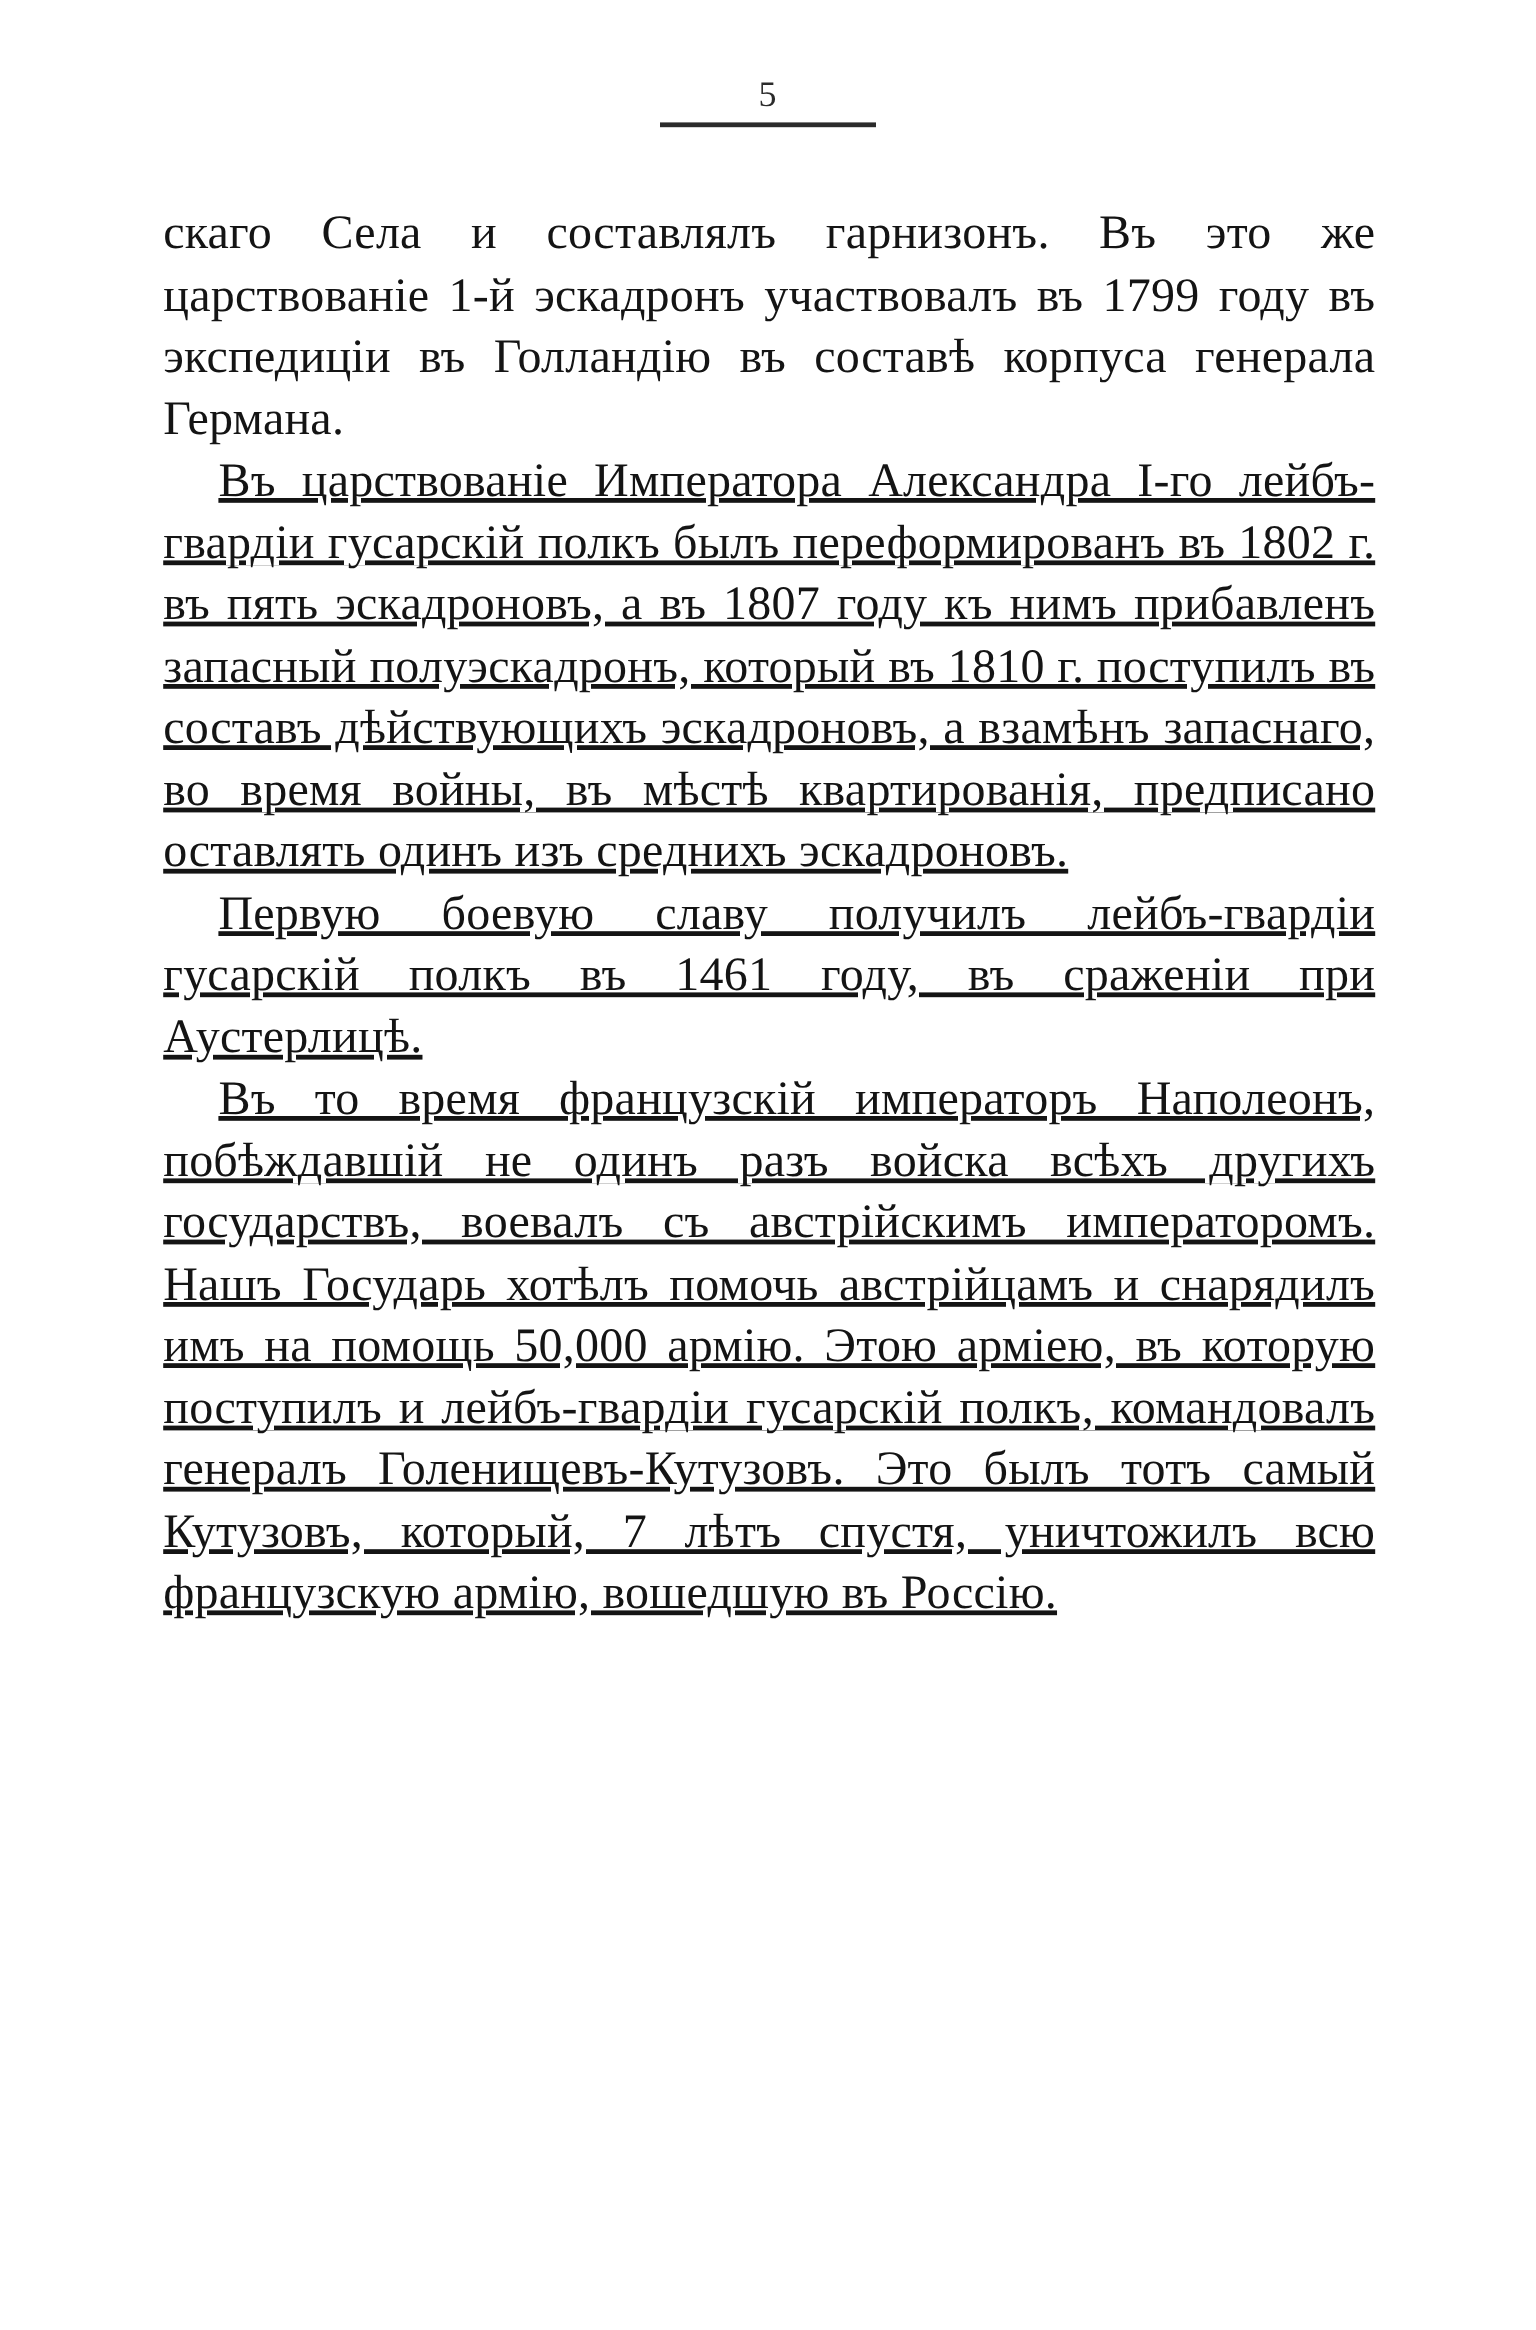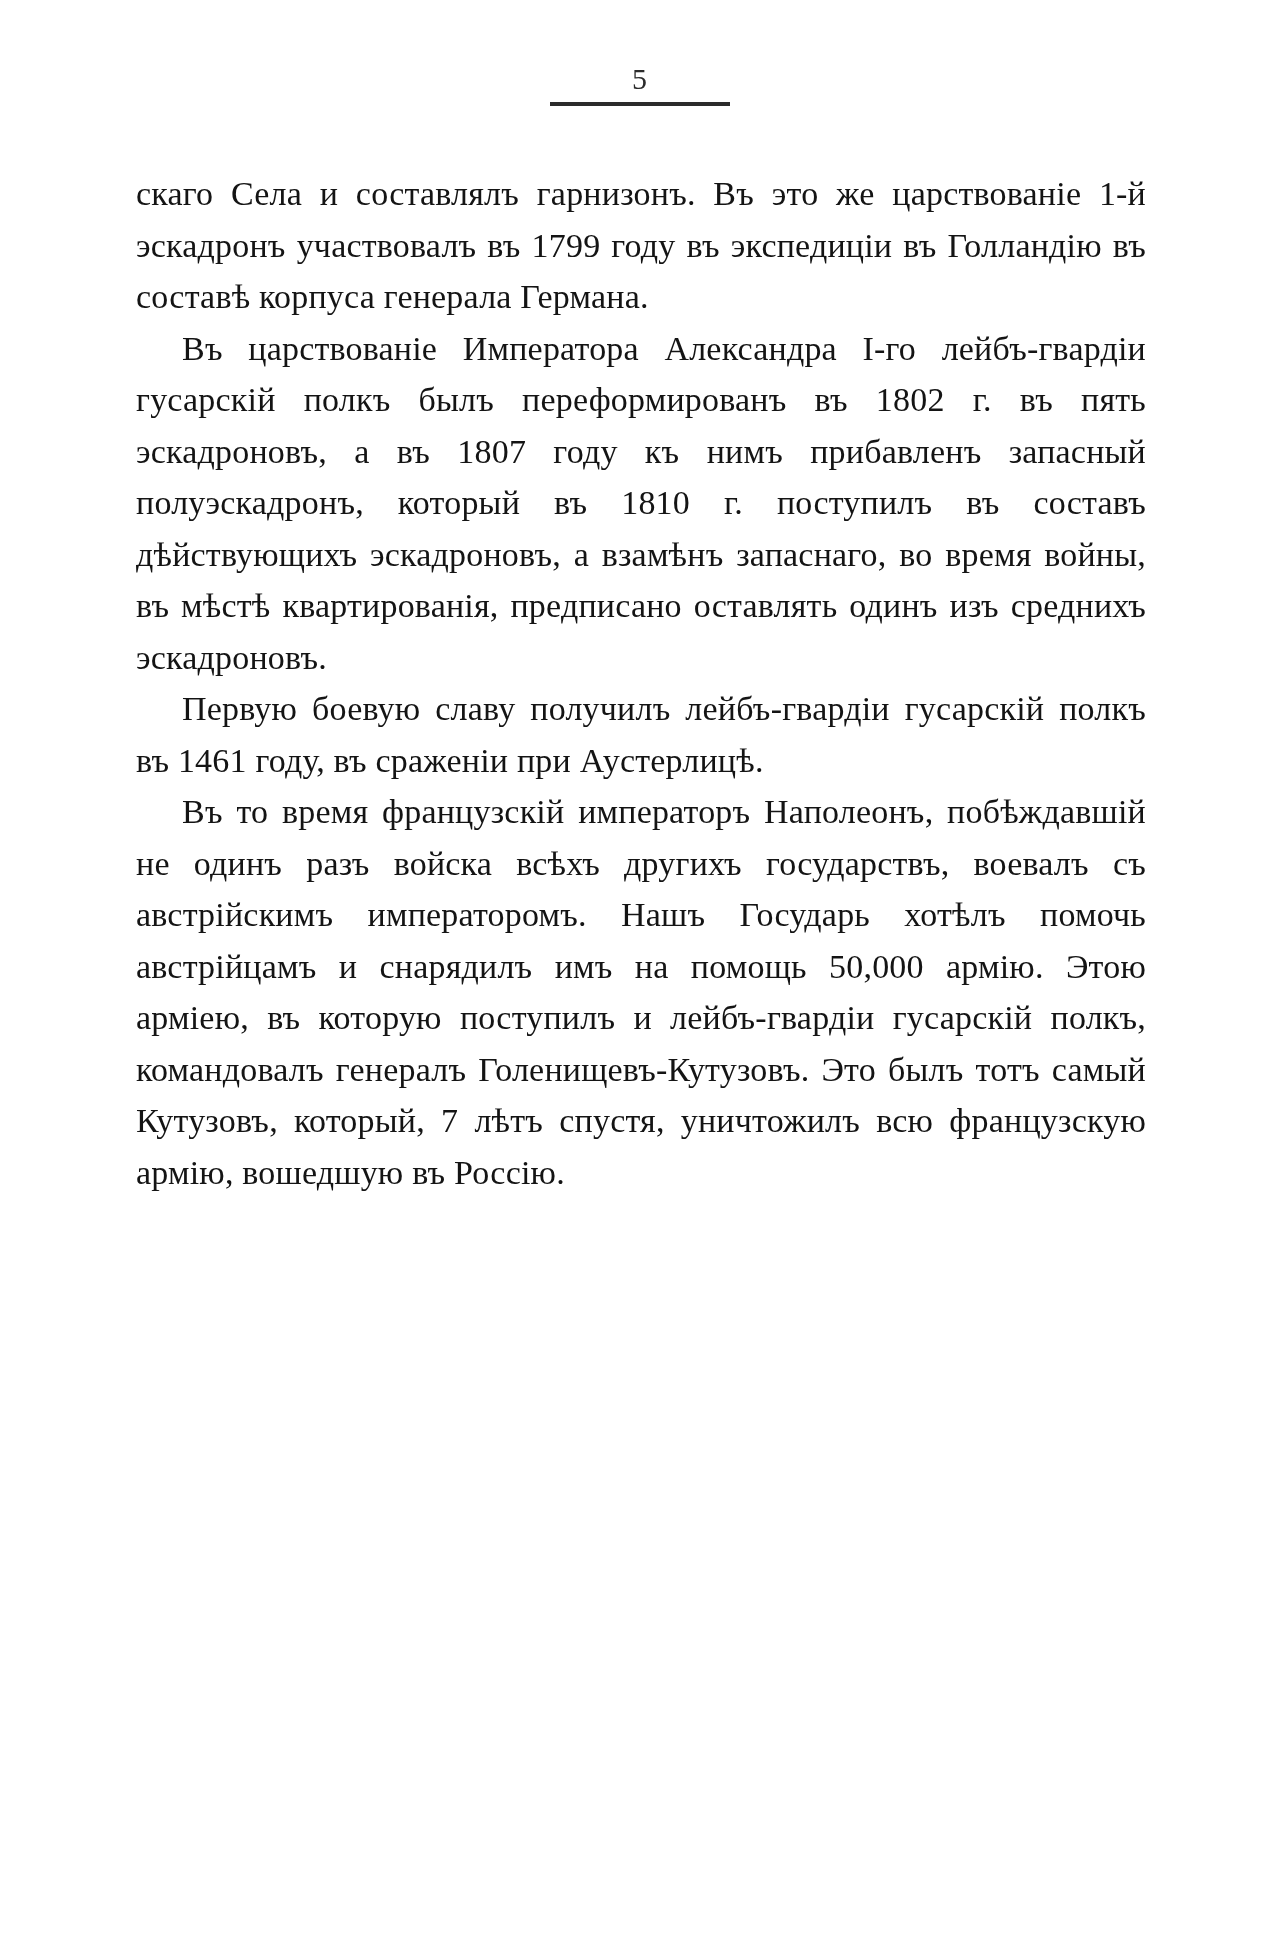--- a/index.html
+++ b/index.html
@@ -40,29 +40,30 @@
     margin: 8px auto 0 auto;
   }
   .text-block {
     position: absolute;
     top: 168px;
     left: 136px;
     width: 1010px;
   }
   p.para {
     margin: 0 0 0 0;
-    font-size: 34px;
+    font-size: 40px;
     line-height: 51.5px;
     text-align: justify;
     text-justify: inter-word;
     color: #141414;
     letter-spacing: 0.2px;
   }
   p.para + p.para {
     margin-top: 0px;
+    text-decoration: underline;
   }
   .indent {
     display: inline-block;
     width: 46px;
   }
   
   .text-block, .folio {
     -webkit-font-smoothing: antialiased;
   }
 </style>

